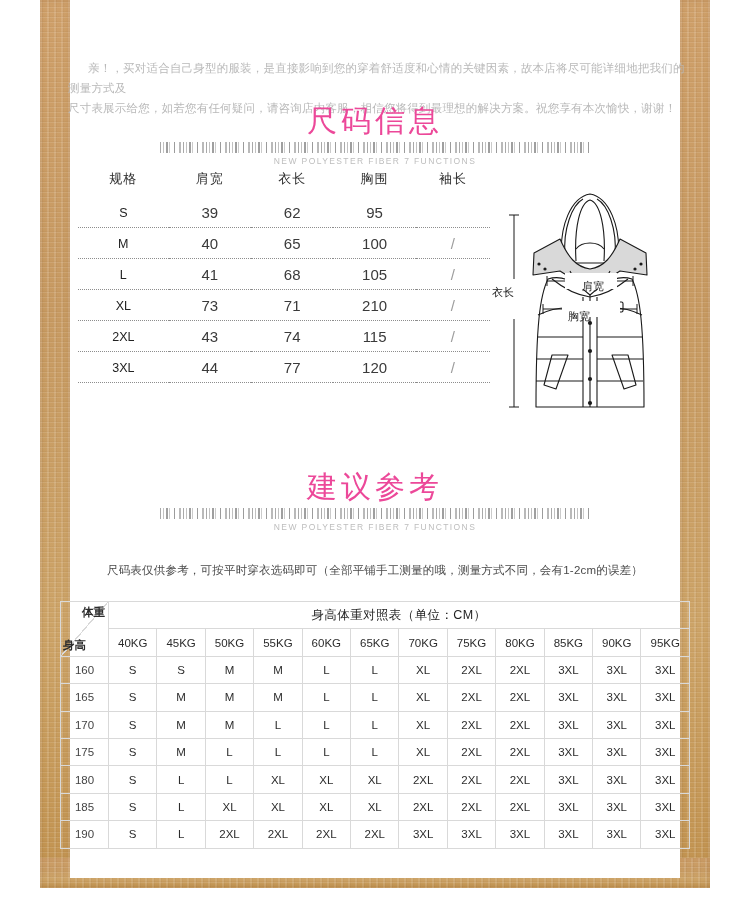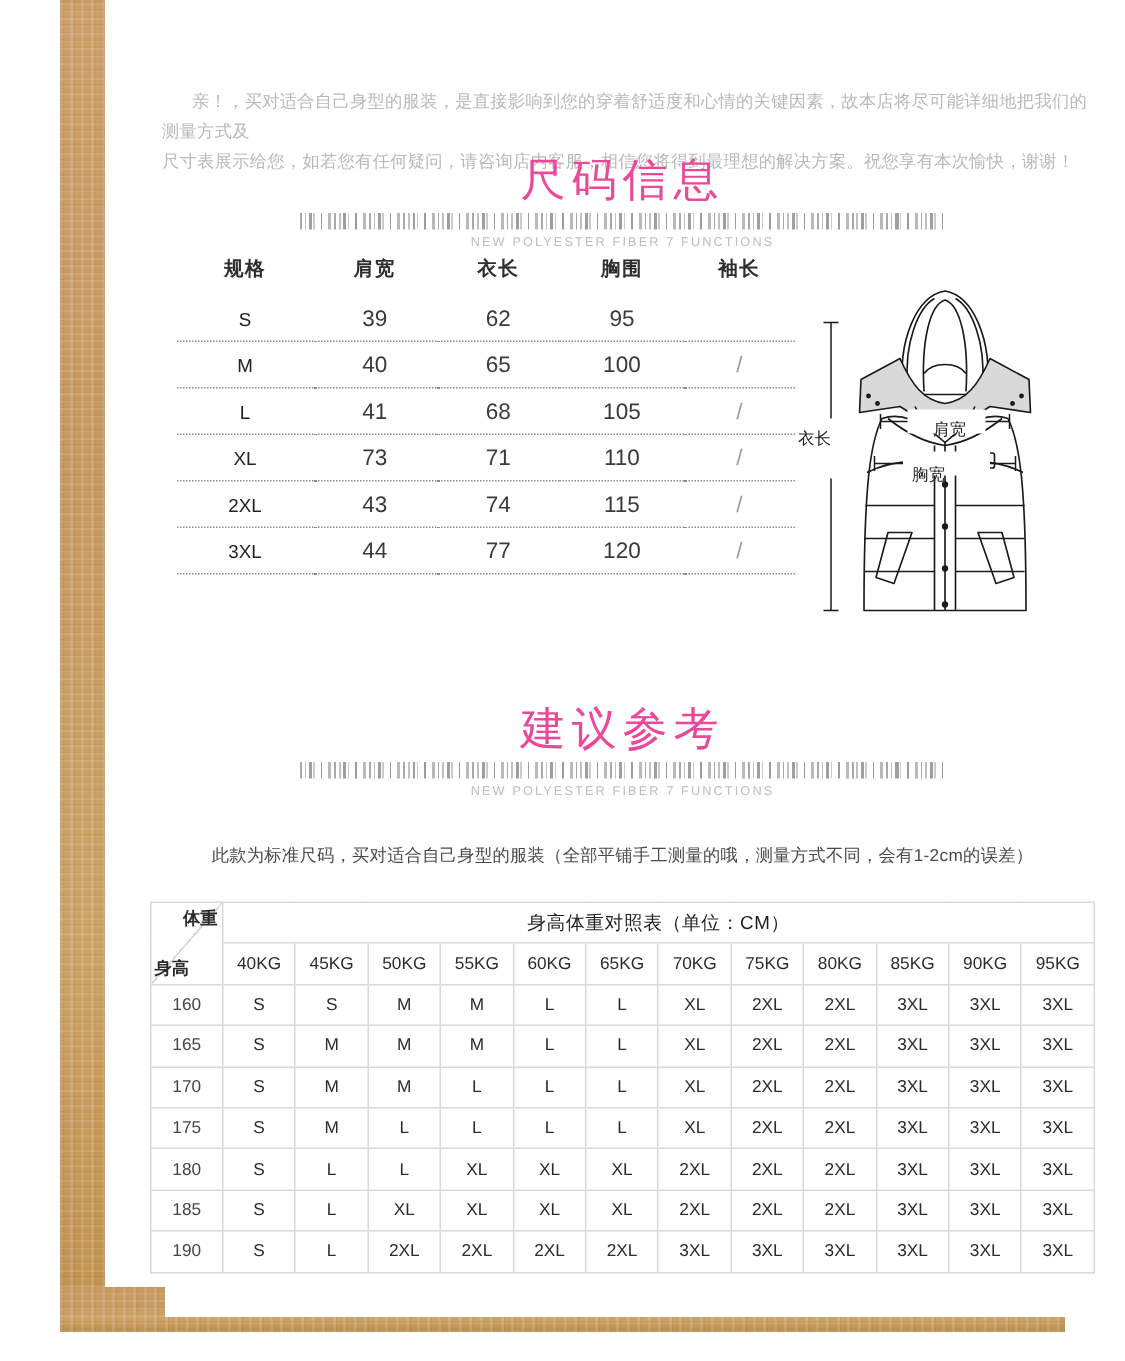--- a/index.html
+++ b/index.html
@@ -21,21 +21,20 @@
       linear-gradient(180deg,#cfa06a 0%,#c79a62 35%,#cda468 70%,#c1924f 100%);
     box-shadow:inset 0 0 6px rgba(120,80,40,.18);
   }
   .kraft-left{left:40px;top:0;width:30px;height:888px;}
   .kraft-right{left:680px;top:0;width:30px;height:888px;}
   .kraft-bottom{left:40px;top:858px;width:670px;height:30px;}
 
   .sheet{
     position:absolute;left:70px;top:0;width:610px;height:878px;
     background:#ffffff;
-    margin-left:40px;
   }
 
   
   .intro{
     position:absolute;left:-2px;top:58px;width:618px;
     font-size:11.5px;line-height:20px;color:#b9b9b9;
     text-align:left;letter-spacing:.2px;
   }
   .intro p{margin:0;}
   .intro .l1{text-indent:20px;}
@@ -59,21 +58,21 @@
     opacity:.85;
   }
   .section-head .en{
     font-size:8.5px;color:#bdbdbd;letter-spacing:1.4px;margin-top:3px;
   }
 
   
   .size-table{position:absolute;left:8px;top:168px;width:412px;}
   .size-table table{border-collapse:collapse;width:100%;}
   .size-table th{
-    font-size:13px;color:#2e2e2e;font-weight:700;padding:2px 0 9px;
+    font-size:13px;color:#2e2e2e;font-weight:400;padding:2px 0 9px;
     letter-spacing:1px;
   }
   .size-table td{
     font-size:15px;color:#3a3a3a;text-align:center;
     padding:7px 0 6px;border-bottom:1px dotted #8d8d8d;
   }
   .size-table tr.first-body td{border-top:0;}
   .size-table td.spec{font-size:12.5px;color:#222;}
   .size-table td.slash{color:#9d9d9d;}
 
@@ -179,21 +178,21 @@
             <td class="spec">L</td>
             <td>41</td>
             <td>68</td>
             <td>105</td>
             <td class="slash">/</td>
           </tr>
           <tr>
             <td class="spec">XL</td>
             <td>73</td>
             <td>71</td>
-            <td>110</td>
+            <td>210</td>
             <td class="slash">/</td>
           </tr>
           <tr>
             <td class="spec">2XL</td>
             <td>43</td>
             <td>74</td>
             <td>115</td>
             <td class="slash">/</td>
           </tr>
           <tr>
@@ -277,21 +276,21 @@
       <span class="vest-label lbl-jiankuan">肩宽</span>
       <span class="vest-label lbl-xiongkuan">胸宽</span>
     </div>
 
     <div class="section-head head2">
       <div class="cn">建议参考</div>
       <div class="barcode"></div>
       <div class="en">NEW POLYESTER FIBER 7 FUNCTIONS</div>
     </div>
 
-    <div class="subnote">此款为标准尺码，买对适合自己身型的服装（全部平铺手工测量的哦，测量方式不同，会有1-2cm的误差）</div>
+    <div class="subnote">尺码表仅供参考，可按平时穿衣选码即可（全部平铺手工测量的哦，测量方式不同，会有1-2cm的误差）</div>
 
     <div class="hw">
       <table>
         <thead>
           <tr>
             <th class="corner" rowspan="2">
               <span class="diag"></span>
               <span class="tr">体重</span>
               <span class="bl">身高</span>
             </th>

